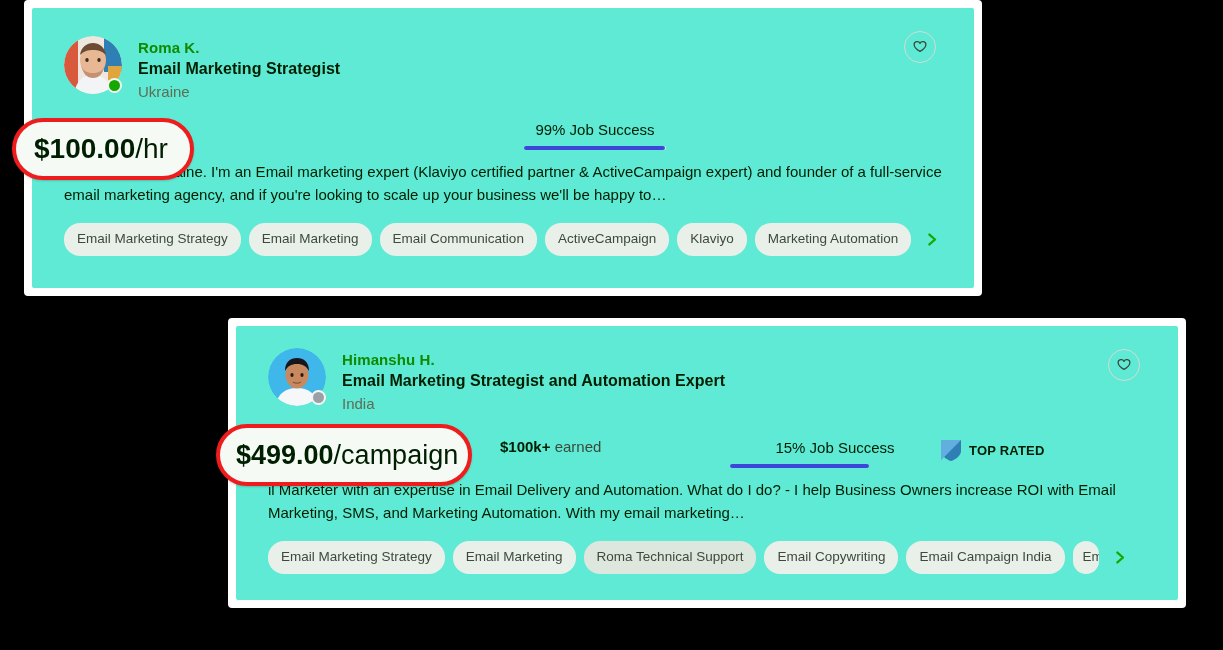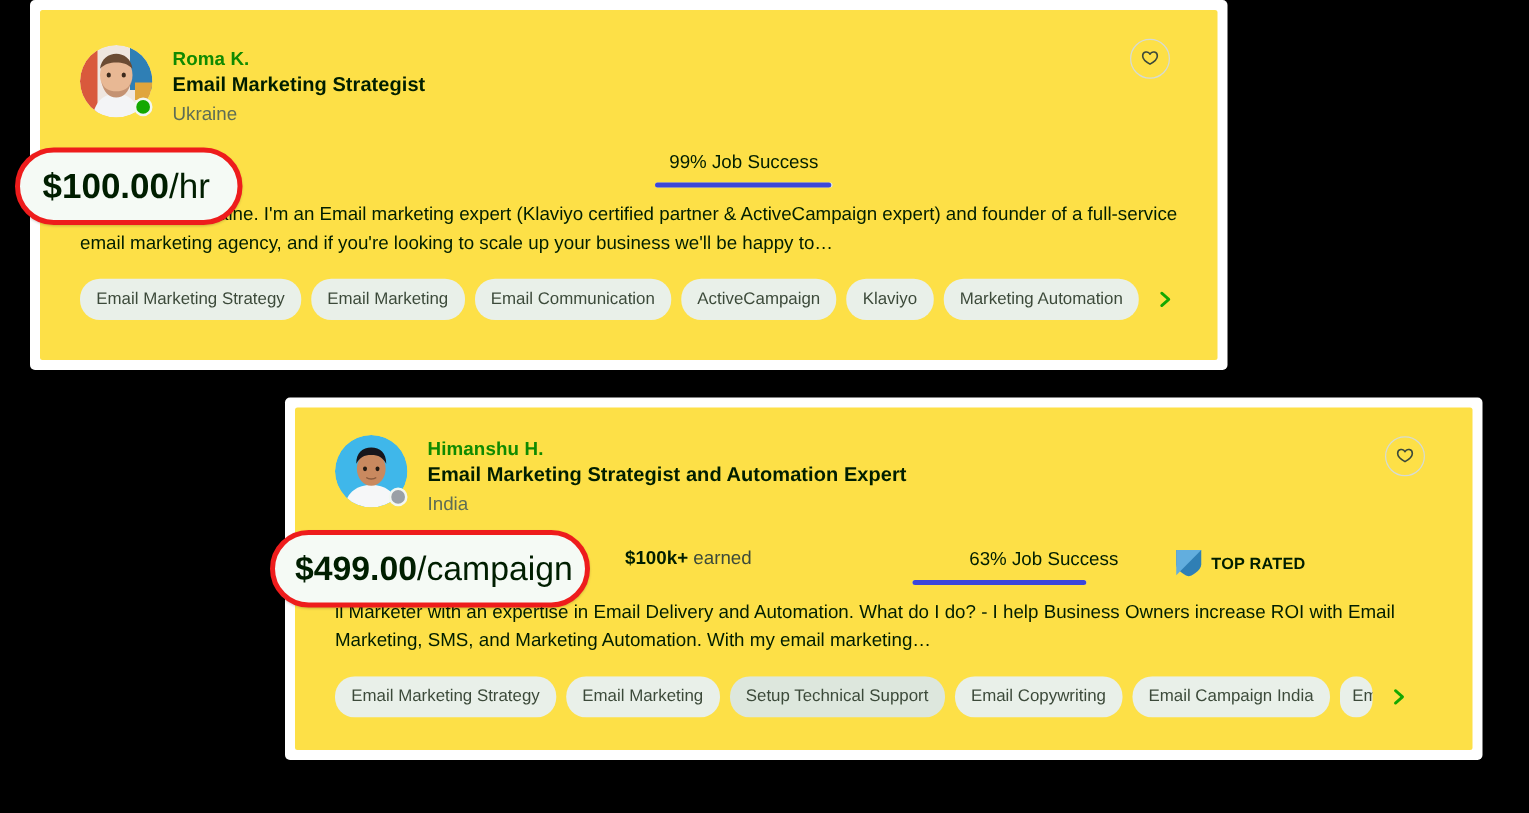--- a/index.html
+++ b/index.html
@@ -13,21 +13,21 @@
 
   
   .card {
     position: absolute;
     background: #ffffff;
     border-radius: 4px;
     padding: 8px;
   }
   .card-inner {
     width: 100%; height: 100%;
-    background: #fde047;
+    background: #5eead4;
     border-radius: 2px;
     position: relative;
   }
   #card-1 { left: 24px; top: 0px; width: 958px; height: 296px; }
   #card-2 { left: 228px; top: 318px; width: 958px; height: 290px; }
 
   
   .card-head { display: flex; align-items: flex-start; }
   .avatar-wrap { position: relative; flex: 0 0 auto; }
   .avatar {
@@ -239,42 +239,42 @@
           </svg>
         </span>
       </button>
 
       <div class="stats-row" style="position:absolute;left:32px;top:112px;width:890px;">
         <div style="width:232px;"></div>
         <div class="stat-earned" style="width:230px;padding-top:0px;">
           <b>$100k+</b><span> earned</span>
         </div>
         <div class="js-block" style="width:210px;">
-          <div class="js-label">63% Job Success</div>
+          <div class="js-label">15% Job Success</div>
           <div class="js-bar" style="width:139px;">
               <i style="width:100%"></i>
             </div>
         </div>
         <div class="top-rated">
           <span>
             <svg viewBox="0 0 22 24" xmlns="http://www.w3.org/2000/svg">
               <path d="M1 2h20v11.5c0 5-8.5 9.5-10 9.5S1 18.5 1 13.5z" fill="#2f7fb5"></path>
               <path d="M1 2h20L1 22.2z" fill="#62aede"></path>
             </svg>
           </span>
           <span class="tr-label">TOP RATED</span>
         </div>
       </div>
 
       <div class="desc" style="position:absolute;left:32px;top:152px;width:860px;">il Marketer with an expertise in Email Delivery and Automation. What do I do? - I help Business Owners increase ROI with Email Marketing, SMS, and Marketing Automation. With my email marketing…</div>
 
       <div class="tags" style="position:absolute;left:32px;top:215px;width:890px;overflow:hidden;">
         <span class="tag">Email Marketing Strategy</span>
         <span class="tag">Email Marketing</span>
-        <span class="tag hovered">Setup Technical Support</span>
+        <span class="tag hovered">Roma Technical Support</span>
         <span class="tag">Email Copywriting</span>
         <span class="tag">Email Campaign India</span>
         <span class="tag clipped" style="max-width:26px;padding-left:10px;padding-right:2px;">Em</span>
         <span class="tags-more">
           <svg class="chev" viewBox="0 0 24 24" fill="none" stroke="#14a800" stroke-width="3.2" stroke-linecap="round" stroke-linejoin="round" xmlns="http://www.w3.org/2000/svg">
             <polyline points="9 5 17 12 9 19"></polyline>
           </svg>
         </span>
       </div>
 

